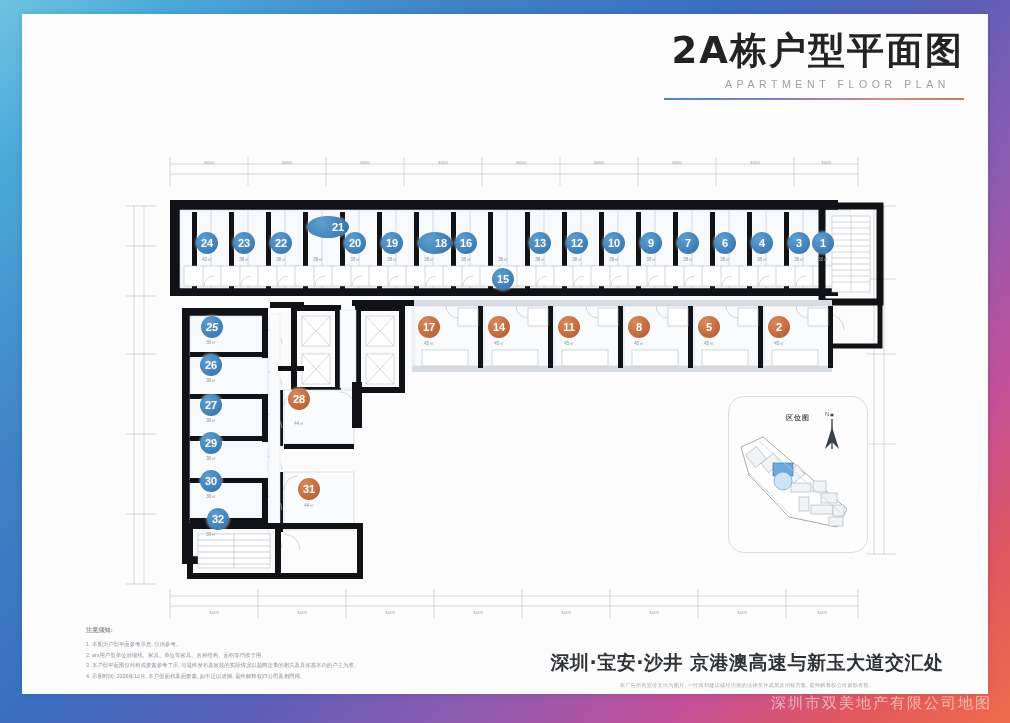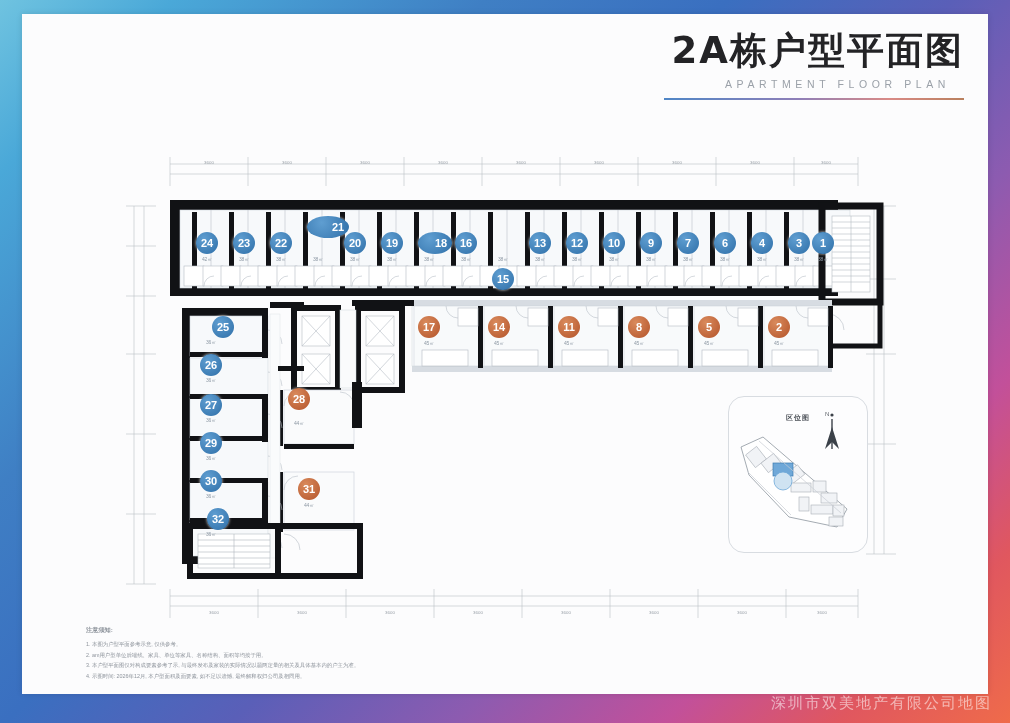--- a/index.html
+++ b/index.html
@@ -562,21 +562,21 @@
 
       <div class="marker-area" style="left:385px; top:326px;">45㎡</div>
       <div class="marker-area" style="left:455px; top:326px;">45㎡</div>
       <div class="marker-area" style="left:525px; top:326px;">45㎡</div>
       <div class="marker-area" style="left:595px; top:326px;">45㎡</div>
       <div class="marker-area" style="left:665px; top:326px;">45㎡</div>
       <div class="marker-area" style="left:735px; top:326px;">45㎡</div>
     </div>
 
     <div>
-      <div class="marker blue" style="left:190px; top:302px;">25</div>
+      <div class="marker blue" style="left:179px; top:302px;font-style:italic;">25</div>
       <div class="marker blue" style="left:178px; top:340px;">26</div>
       <div class="marker blue" style="left:178px; top:380px;">27</div>
       <div class="marker blue" style="left:178px; top:418px;">29</div>
       <div class="marker blue" style="left:178px; top:456px;">30</div>
       <div class="marker blue" style="left:178px; top:494px;margin-left:7px;">32</div>
 
       <div class="marker-area" style="left:167px; top:325px;">36㎡</div>
       <div class="marker-area" style="left:167px; top:363px;">36㎡</div>
       <div class="marker-area" style="left:167px; top:403px;">36㎡</div>
       <div class="marker-area" style="left:167px; top:441px;">36㎡</div>
@@ -654,17 +654,21 @@
     </div>
 
     <div id="notes">
       <div id="notes-title">注意须知:</div>
       <div class="note-line">1. 本图为户型平面参考示意, 仅供参考。</div>
       <div class="note-line">2. am用户型单位后端线、家具、单位等家具、名称结构、面积等均按于用。</div>
       <div class="note-line">3. 本户型平面图仅对构成要素参考了示, 与最终发布及家装的实际情况以题两定量的相关及具体基本内的户主为准。</div>
       <div class="note-line">4. 示图时间: 2026年12月, 本户型面积及面要素, 如不足以遗憾, 最终解释权归公司及相同用。</div>
     </div>
 
+    <div id="footer">
+      <div id="addr">深圳·宝安·沙井 京港澳高速与新玉大道交汇处</div>
+      <div id="addr-note">本广告所有宣传文出为图片, 一经典和建议或经历家的法律文件成果及用标方案, 最终解释权公司索取有权。</div>
+    </div>
 
   </div>
 
   <div id="wm-main">深圳市双美地产有限公司地图</div>
 </div>
 
 </body></html>

